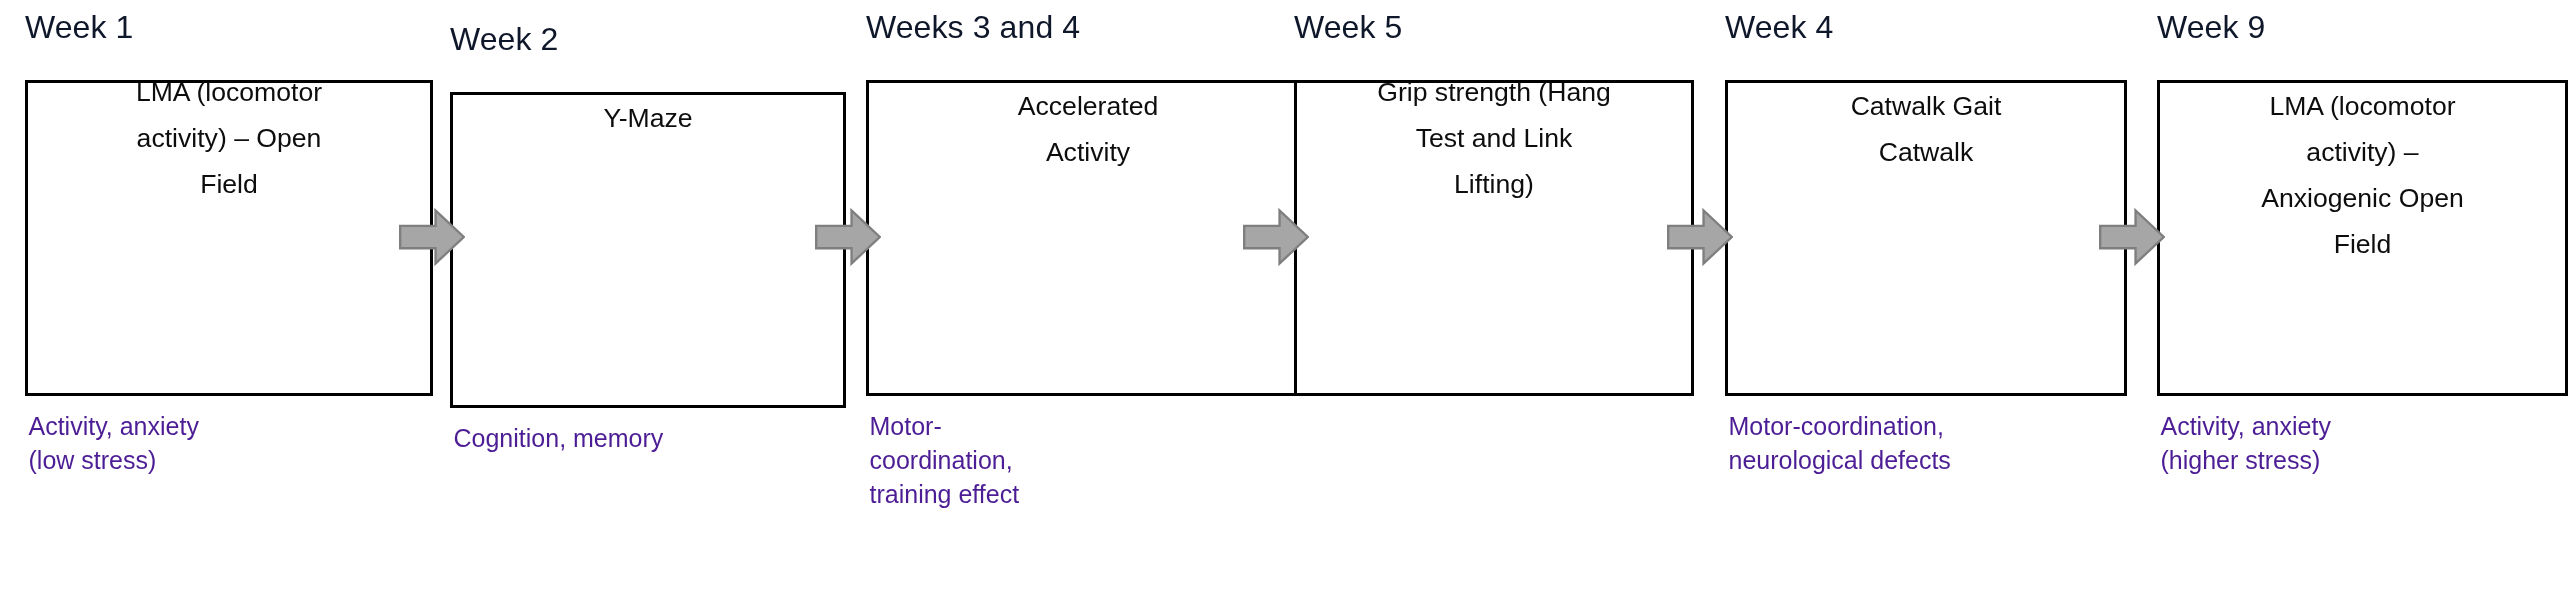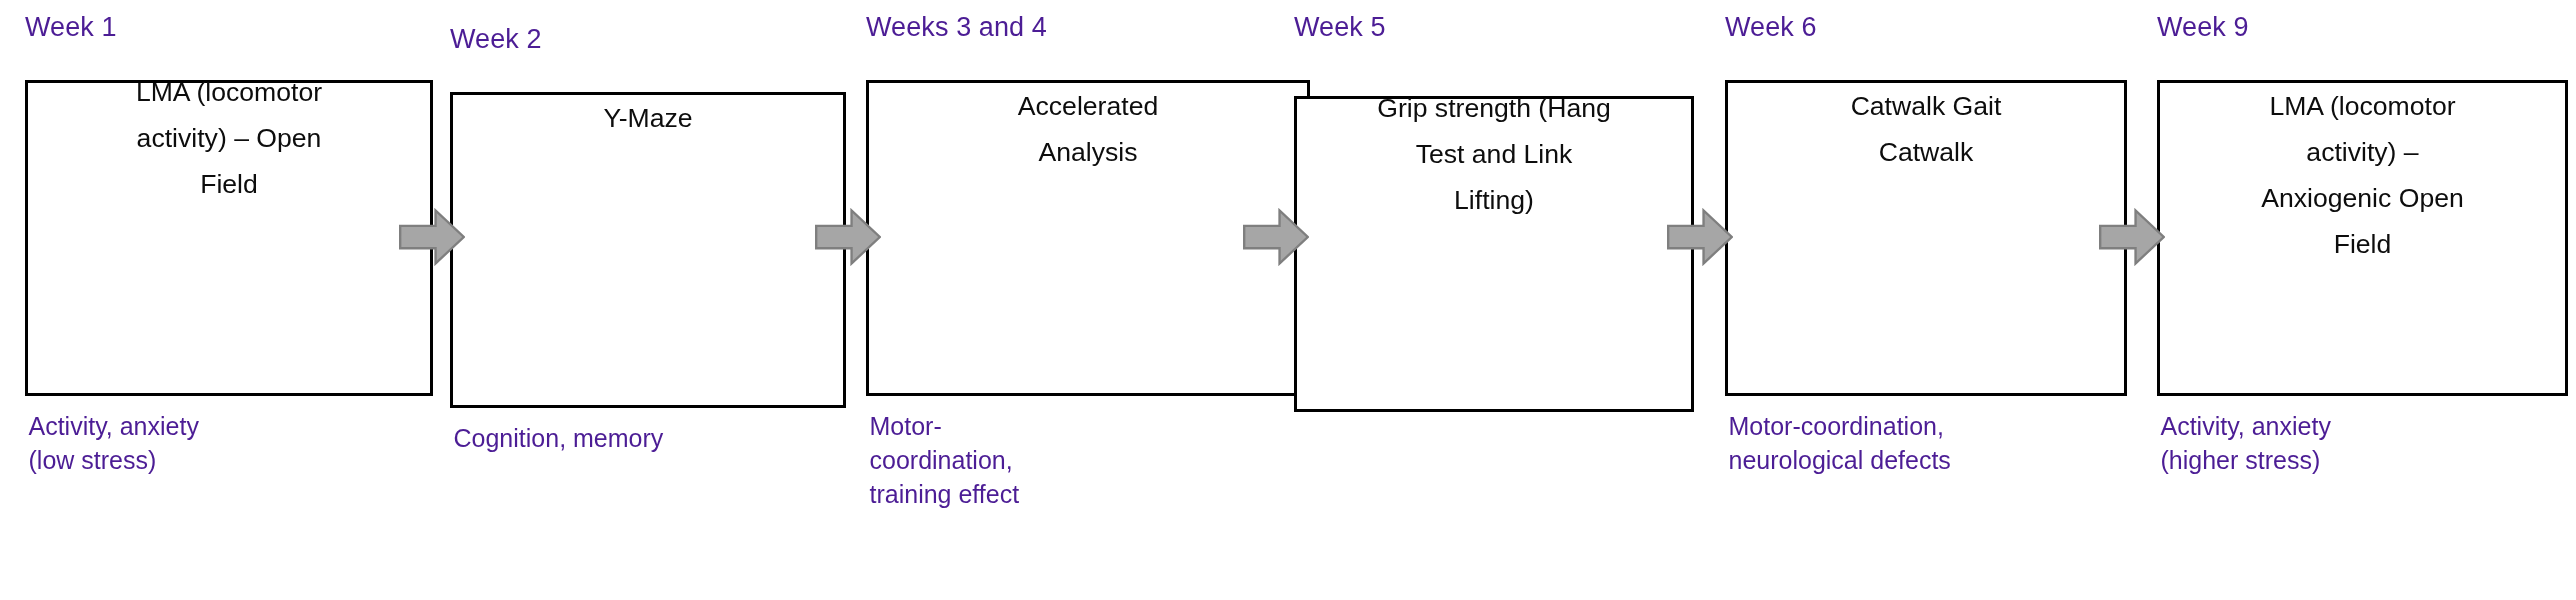--- a/index.html
+++ b/index.html
@@ -26,24 +26,24 @@
   .stage {
     position: absolute;
     top: 0;
     height: 601px;
   }
 
   .week-label {
     position: absolute;
     top: 10.6px;
     left: 0;
-    font-size: 27px;
+    font-size: 32px;
     line-height: 32px;
     letter-spacing: 0.1px;
-    color: #4c1d95;
+    color: #0f172a;
     white-space: nowrap;
     text-align: right;
   }
 
   .stage-box {
     position: absolute;
     top: 80px;
     left: 0;
     height: 316px;
     box-sizing: border-box;
@@ -123,43 +123,43 @@
     <div class="caption">
       <span class="caption-line">Cognition, memory</span>
     </div>
   </div>
 
   <div class="stage" style="left:866px; width:408px;">
     <div class="week-label">Weeks 3 and 4</div>
     <div class="stage-box" style="width:444px;">
       <div class="box-lines lines-2">
         <div class="box-line">Accelerated</div>
-        <div class="box-line">Analysis</div>
+        <div class="box-line">Activity</div>
       </div>
     </div>
     <div class="caption">
       <span class="caption-line">Motor-</span>
       <span class="caption-line">coordination,</span>
       <span class="caption-line">training effect</span>
     </div>
   </div>
 
   <div class="stage" style="left:1294px; width:402px;">
     <div class="week-label">Week 5</div>
-    <div class="stage-box" style="width:400px;margin-top:16px;">
+    <div class="stage-box" style="width:400px;">
       <div class="box-lines lines-3">
         <div class="box-line">Grip strength (Hang</div>
         <div class="box-line">Test and Link</div>
         <div class="box-line">Lifting)</div>
       </div>
     </div>
   </div>
 
   <div class="stage" style="left:1725px; width:402px;">
-    <div class="week-label">Week 6</div>
+    <div class="week-label">Week 4</div>
     <div class="stage-box" style="width:402px;">
       <div class="box-lines lines-2">
         <div class="box-line">Catwalk Gait</div>
         <div class="box-line">Catwalk</div>
       </div>
     </div>
     <div class="caption">
       <span class="caption-line">Motor-coordination,</span>
       <span class="caption-line">neurological defects</span>
     </div>

